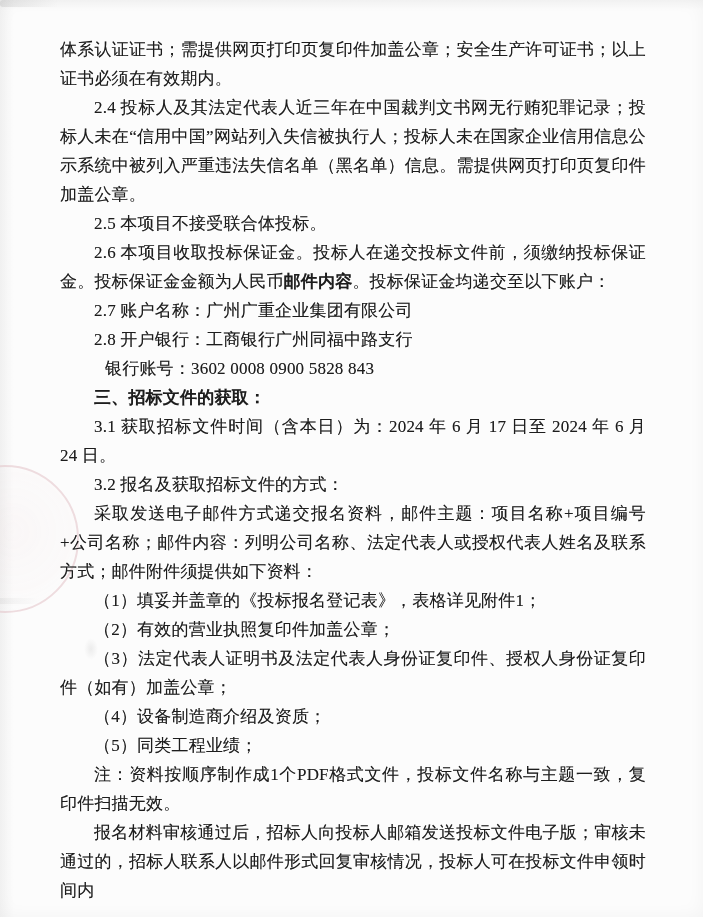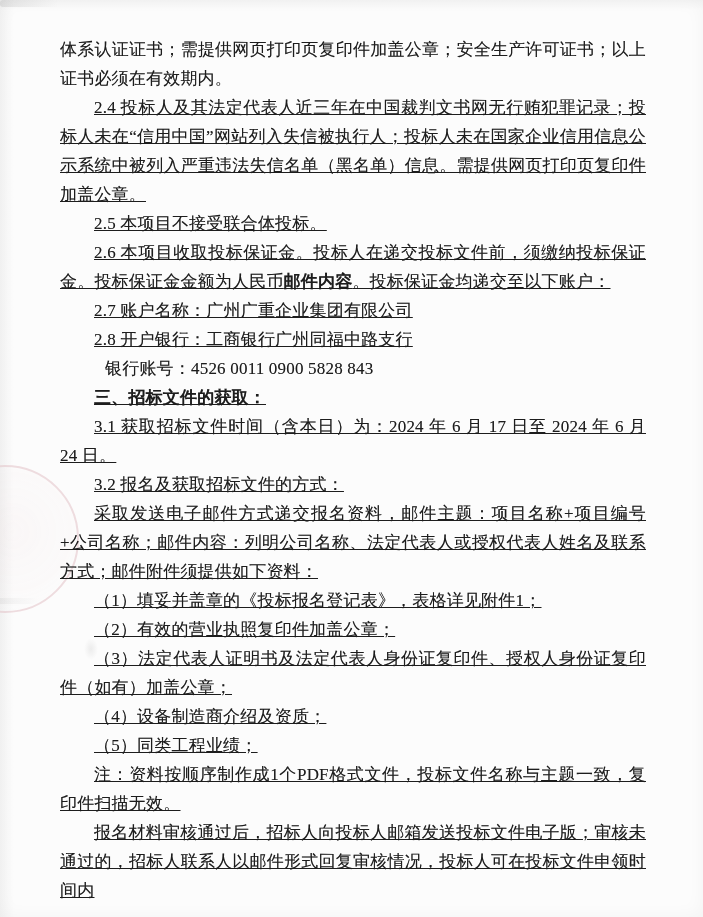--- a/index.html
+++ b/index.html
@@ -34,21 +34,21 @@
     font-size: 17px;
     line-height: 29px;
     letter-spacing: 0.2px;
     color: var(--text-color, #1d1d1d);
     text-align: justify;
   }
   .para {
     margin: 0;
     text-shadow: 0 0 0.5px rgba(40,40,40,0.45);
   }
-  .indent-first { text-indent: 34px; text-decoration: underline; }
+  .indent-first { text-indent: 34px; }
   .indent-bank  { text-indent: 45px; }
   .bold-seg     { font-weight: bold; }
   .heading      { font-weight: bold; }
 
   
   .stamp {
     position: absolute;
     left: -69px;
     top: 465px;
     width: 144px;
@@ -86,21 +86,21 @@
   <div class="smudge smudge-left-mid"></div>
   <div class="smudge smudge-left-low"></div>
 
   <div class="content">
     <p class="para">体系认证证书；需提供网页打印页复印件加盖公章；安全生产许可证书；以上证书必须在有效期内。</p>
     <p class="para indent-first">2.4 投标人及其法定代表人近三年在中国裁判文书网无行贿犯罪记录；投标人未在“信用中国”网站列入失信被执行人；投标人未在国家企业信用信息公示系统中被列入严重违法失信名单（黑名单）信息。需提供网页打印页复印件加盖公章。</p>
     <p class="para indent-first">2.5 本项目不接受联合体投标。</p>
     <p class="para indent-first"><span>2.6 本项目收取投标保证金。投标人在递交投标文件前，须缴纳投标保证金。投标保证金金额为人民币</span><span class="bold-seg">邮件内容</span><span>。投标保证金均递交至以下账户：</span></p>
     <p class="para indent-first">2.7 账户名称：广州广重企业集团有限公司</p>
     <p class="para indent-first">2.8 开户银行：工商银行广州同福中路支行</p>
-    <p class="para indent-bank">银行账号：4526 0011 0900 5828 843</p>
+    <p class="para indent-bank">银行账号：3602 0008 0900 5828 843</p>
     <p class="para indent-first heading">三、招标文件的获取：</p>
     <p class="para indent-first">3.1 获取招标文件时间（含本日）为：2024 年 6 月 17 日至 2024 年 6 月 24 日。</p>
     <p class="para indent-first">3.2 报名及获取招标文件的方式：</p>
     <p class="para indent-first">采取发送电子邮件方式递交报名资料，邮件主题：项目名称+项目编号+公司名称；邮件内容：列明公司名称、法定代表人或授权代表人姓名及联系方式；邮件附件须提供如下资料：</p>
     <p class="para indent-first">（1）填妥并盖章的《投标报名登记表》，表格详见附件1；</p>
     <p class="para indent-first">（2）有效的营业执照复印件加盖公章；</p>
     <p class="para indent-first">（3）法定代表人证明书及法定代表人身份证复印件、授权人身份证复印件（如有）加盖公章；</p>
     <p class="para indent-first">（4）设备制造商介绍及资质；</p>
     <p class="para indent-first">（5）同类工程业绩；</p>
     <p class="para indent-first">注：资料按顺序制作成1个PDF格式文件，投标文件名称与主题一致，复印件扫描无效。</p>

